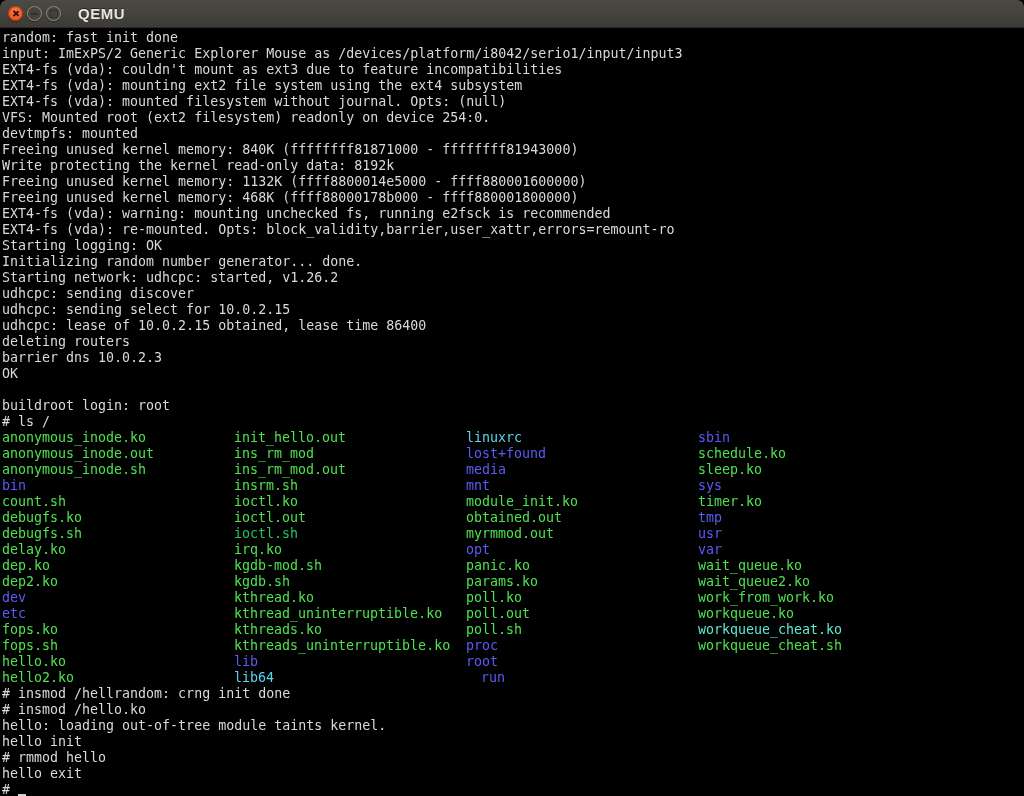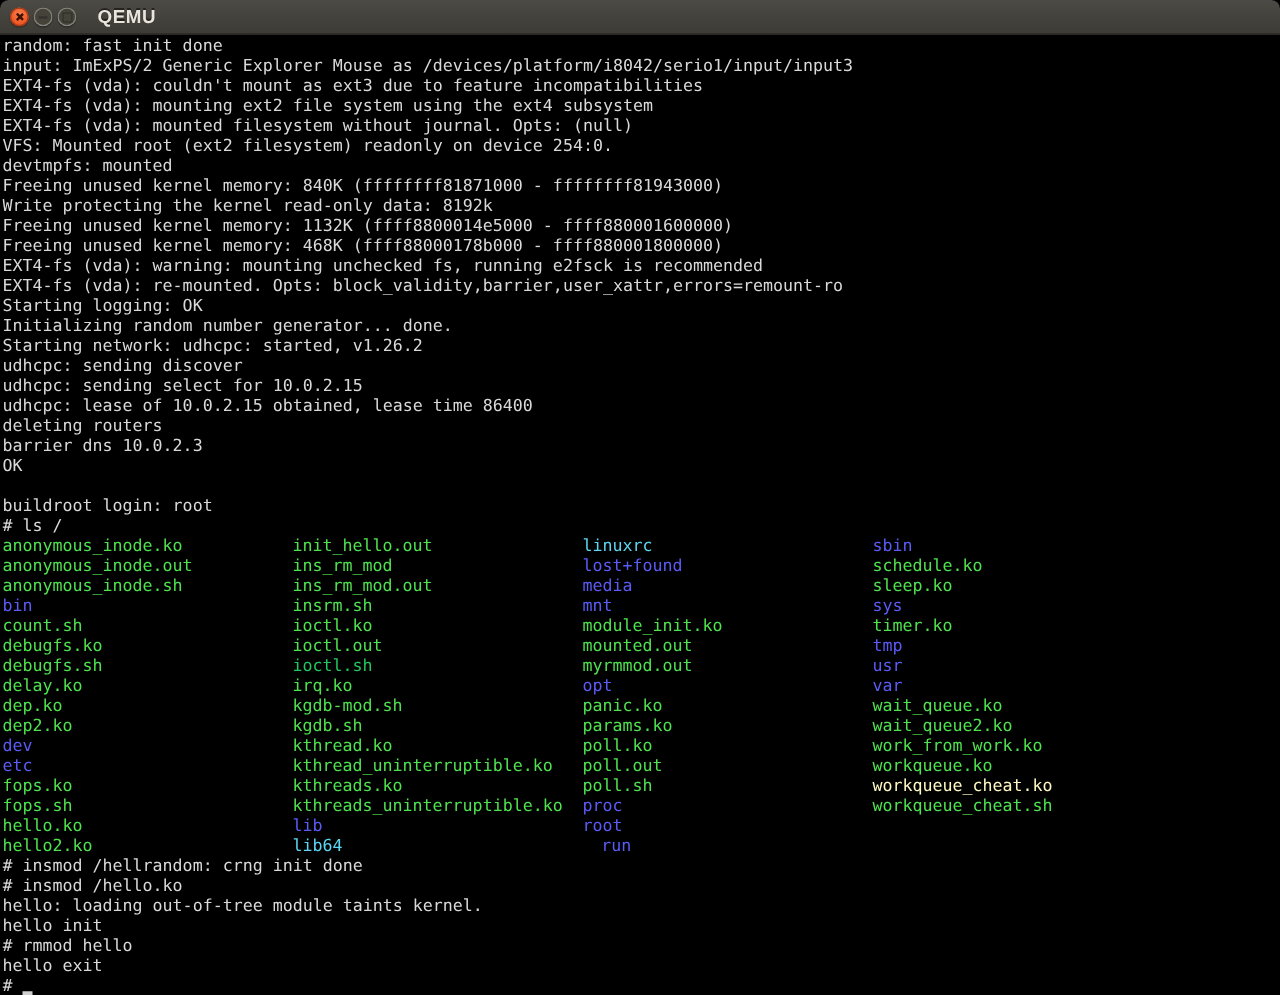--- a/index.html
+++ b/index.html
@@ -139,28 +139,28 @@
       <div class="line"><span>barrier dns 10.0.2.3</span></div>
       <div class="line"><span>OK</span></div>
       <div class="line"><span></span></div>
       <div class="line"><span>buildroot login: root</span></div>
       <div class="line"><span># ls /</span></div>
       <div class="line"><span class="cell" style="color: rgb(79, 226, 79);">anonymous_inode.ko</span><span class="cell" style="color: rgb(79, 226, 79);">init_hello.out</span><span class="cell" style="color: rgb(91, 214, 242);">linuxrc</span><span class="cell" style="color: rgb(91, 91, 247);">sbin</span></div>
       <div class="line"><span class="cell" style="color: rgb(79, 226, 79);">anonymous_inode.out</span><span class="cell" style="color: rgb(79, 226, 79);">ins_rm_mod</span><span class="cell" style="color: rgb(91, 91, 247);">lost+found</span><span class="cell" style="color: rgb(79, 226, 79);">schedule.ko</span></div>
       <div class="line"><span class="cell" style="color: rgb(79, 226, 79);">anonymous_inode.sh</span><span class="cell" style="color: rgb(79, 226, 79);">ins_rm_mod.out</span><span class="cell" style="color: rgb(91, 91, 247);">media</span><span class="cell" style="color: rgb(79, 226, 79);">sleep.ko</span></div>
       <div class="line"><span class="cell" style="color: rgb(91, 91, 247);">bin</span><span class="cell" style="color: rgb(79, 226, 79);">insrm.sh</span><span class="cell" style="color: rgb(91, 91, 247);">mnt</span><span class="cell" style="color: rgb(91, 91, 247);">sys</span></div>
       <div class="line"><span class="cell" style="color: rgb(79, 226, 79);">count.sh</span><span class="cell" style="color: rgb(79, 226, 79);">ioctl.ko</span><span class="cell" style="color: rgb(79, 226, 79);">module_init.ko</span><span class="cell" style="color: rgb(79, 226, 79);">timer.ko</span></div>
-      <div class="line"><span class="cell" style="color: rgb(79, 226, 79);">debugfs.ko</span><span class="cell" style="color: rgb(79, 226, 79);">ioctl.out</span><span class="cell" style="color: rgb(79, 226, 79);">mounted.out</span><span class="cell" style="color: rgb(91, 91, 247);">tmp</span></div>
+      <div class="line"><span class="cell" style="color: rgb(79, 226, 79);">debugfs.ko</span><span class="cell" style="color: rgb(79, 226, 79);">ioctl.out</span><span class="cell" style="color: rgb(79, 226, 79);">obtained.out</span><span class="cell" style="color: rgb(91, 91, 247);">tmp</span></div>
       <div class="line"><span class="cell" style="color: rgb(79, 226, 79);">debugfs.sh</span><span class="cell" style="color: #22c55e;">ioctl.sh</span><span class="cell" style="color: rgb(79, 226, 79);">myrmmod.out</span><span class="cell" style="color: rgb(91, 91, 247);">usr</span></div>
       <div class="line"><span class="cell" style="color: rgb(79, 226, 79);">delay.ko</span><span class="cell" style="color: rgb(79, 226, 79);">irq.ko</span><span class="cell" style="color: rgb(91, 91, 247);">opt</span><span class="cell" style="color: rgb(91, 91, 247);">var</span></div>
       <div class="line"><span class="cell" style="color: rgb(79, 226, 79);">dep.ko</span><span class="cell" style="color: rgb(79, 226, 79);">kgdb-mod.sh</span><span class="cell" style="color: rgb(79, 226, 79);">panic.ko</span><span class="cell" style="color: rgb(79, 226, 79);">wait_queue.ko</span></div>
       <div class="line"><span class="cell" style="color: rgb(79, 226, 79);">dep2.ko</span><span class="cell" style="color: rgb(79, 226, 79);">kgdb.sh</span><span class="cell" style="color: rgb(79, 226, 79);">params.ko</span><span class="cell" style="color: rgb(79, 226, 79);">wait_queue2.ko</span></div>
       <div class="line"><span class="cell" style="color: rgb(91, 91, 247);">dev</span><span class="cell" style="color: rgb(79, 226, 79);">kthread.ko</span><span class="cell" style="color: rgb(79, 226, 79);">poll.ko</span><span class="cell" style="color: rgb(79, 226, 79);">work_from_work.ko</span></div>
       <div class="line"><span class="cell" style="color: rgb(91, 91, 247);">etc</span><span class="cell" style="color: rgb(79, 226, 79);">kthread_uninterruptible.ko</span><span class="cell" style="color: rgb(79, 226, 79);">poll.out</span><span class="cell" style="color: rgb(79, 226, 79);">workqueue.ko</span></div>
-      <div class="line"><span class="cell" style="color: rgb(79, 226, 79);">fops.ko</span><span class="cell" style="color: rgb(79, 226, 79);">kthreads.ko</span><span class="cell" style="color: rgb(79, 226, 79);">poll.sh</span><span class="cell" style="color: #fef9c3;">workqueue_cheat.ko</span></div>
+      <div class="line"><span class="cell" style="color: rgb(79, 226, 79);">fops.ko</span><span class="cell" style="color: rgb(79, 226, 79);">kthreads.ko</span><span class="cell" style="color: rgb(79, 226, 79);">poll.sh</span><span class="cell" style="color: #5eead4;">workqueue_cheat.ko</span></div>
       <div class="line"><span class="cell" style="color: rgb(79, 226, 79);">fops.sh</span><span class="cell" style="color: rgb(79, 226, 79);">kthreads_uninterruptible.ko</span><span class="cell" style="color: rgb(91, 91, 247);">proc</span><span class="cell" style="color: rgb(79, 226, 79);">workqueue_cheat.sh</span></div>
       <div class="line"><span class="cell" style="color: rgb(79, 226, 79);">hello.ko</span><span class="cell" style="color: rgb(91, 91, 247);">lib</span><span class="cell" style="color: rgb(91, 91, 247);">root</span></div>
       <div class="line"><span class="cell" style="color: rgb(79, 226, 79);">hello2.ko</span><span class="cell" style="color: rgb(91, 214, 242);">lib64</span><span class="cell" style="color: rgb(91, 91, 247); margin-left: 15px;">run</span></div>
       <div class="line"><span># insmod /hellrandom: crng init done</span></div>
       <div class="line"><span># insmod /hello.ko</span></div>
       <div class="line"><span>hello: loading out-of-tree module taints kernel.</span></div>
       <div class="line"><span>hello init</span></div>
       <div class="line"><span># rmmod hello</span></div>
       <div class="line"><span>hello exit</span></div>
       <div class="line"><span># </span><span class="cursor"></span></div>

